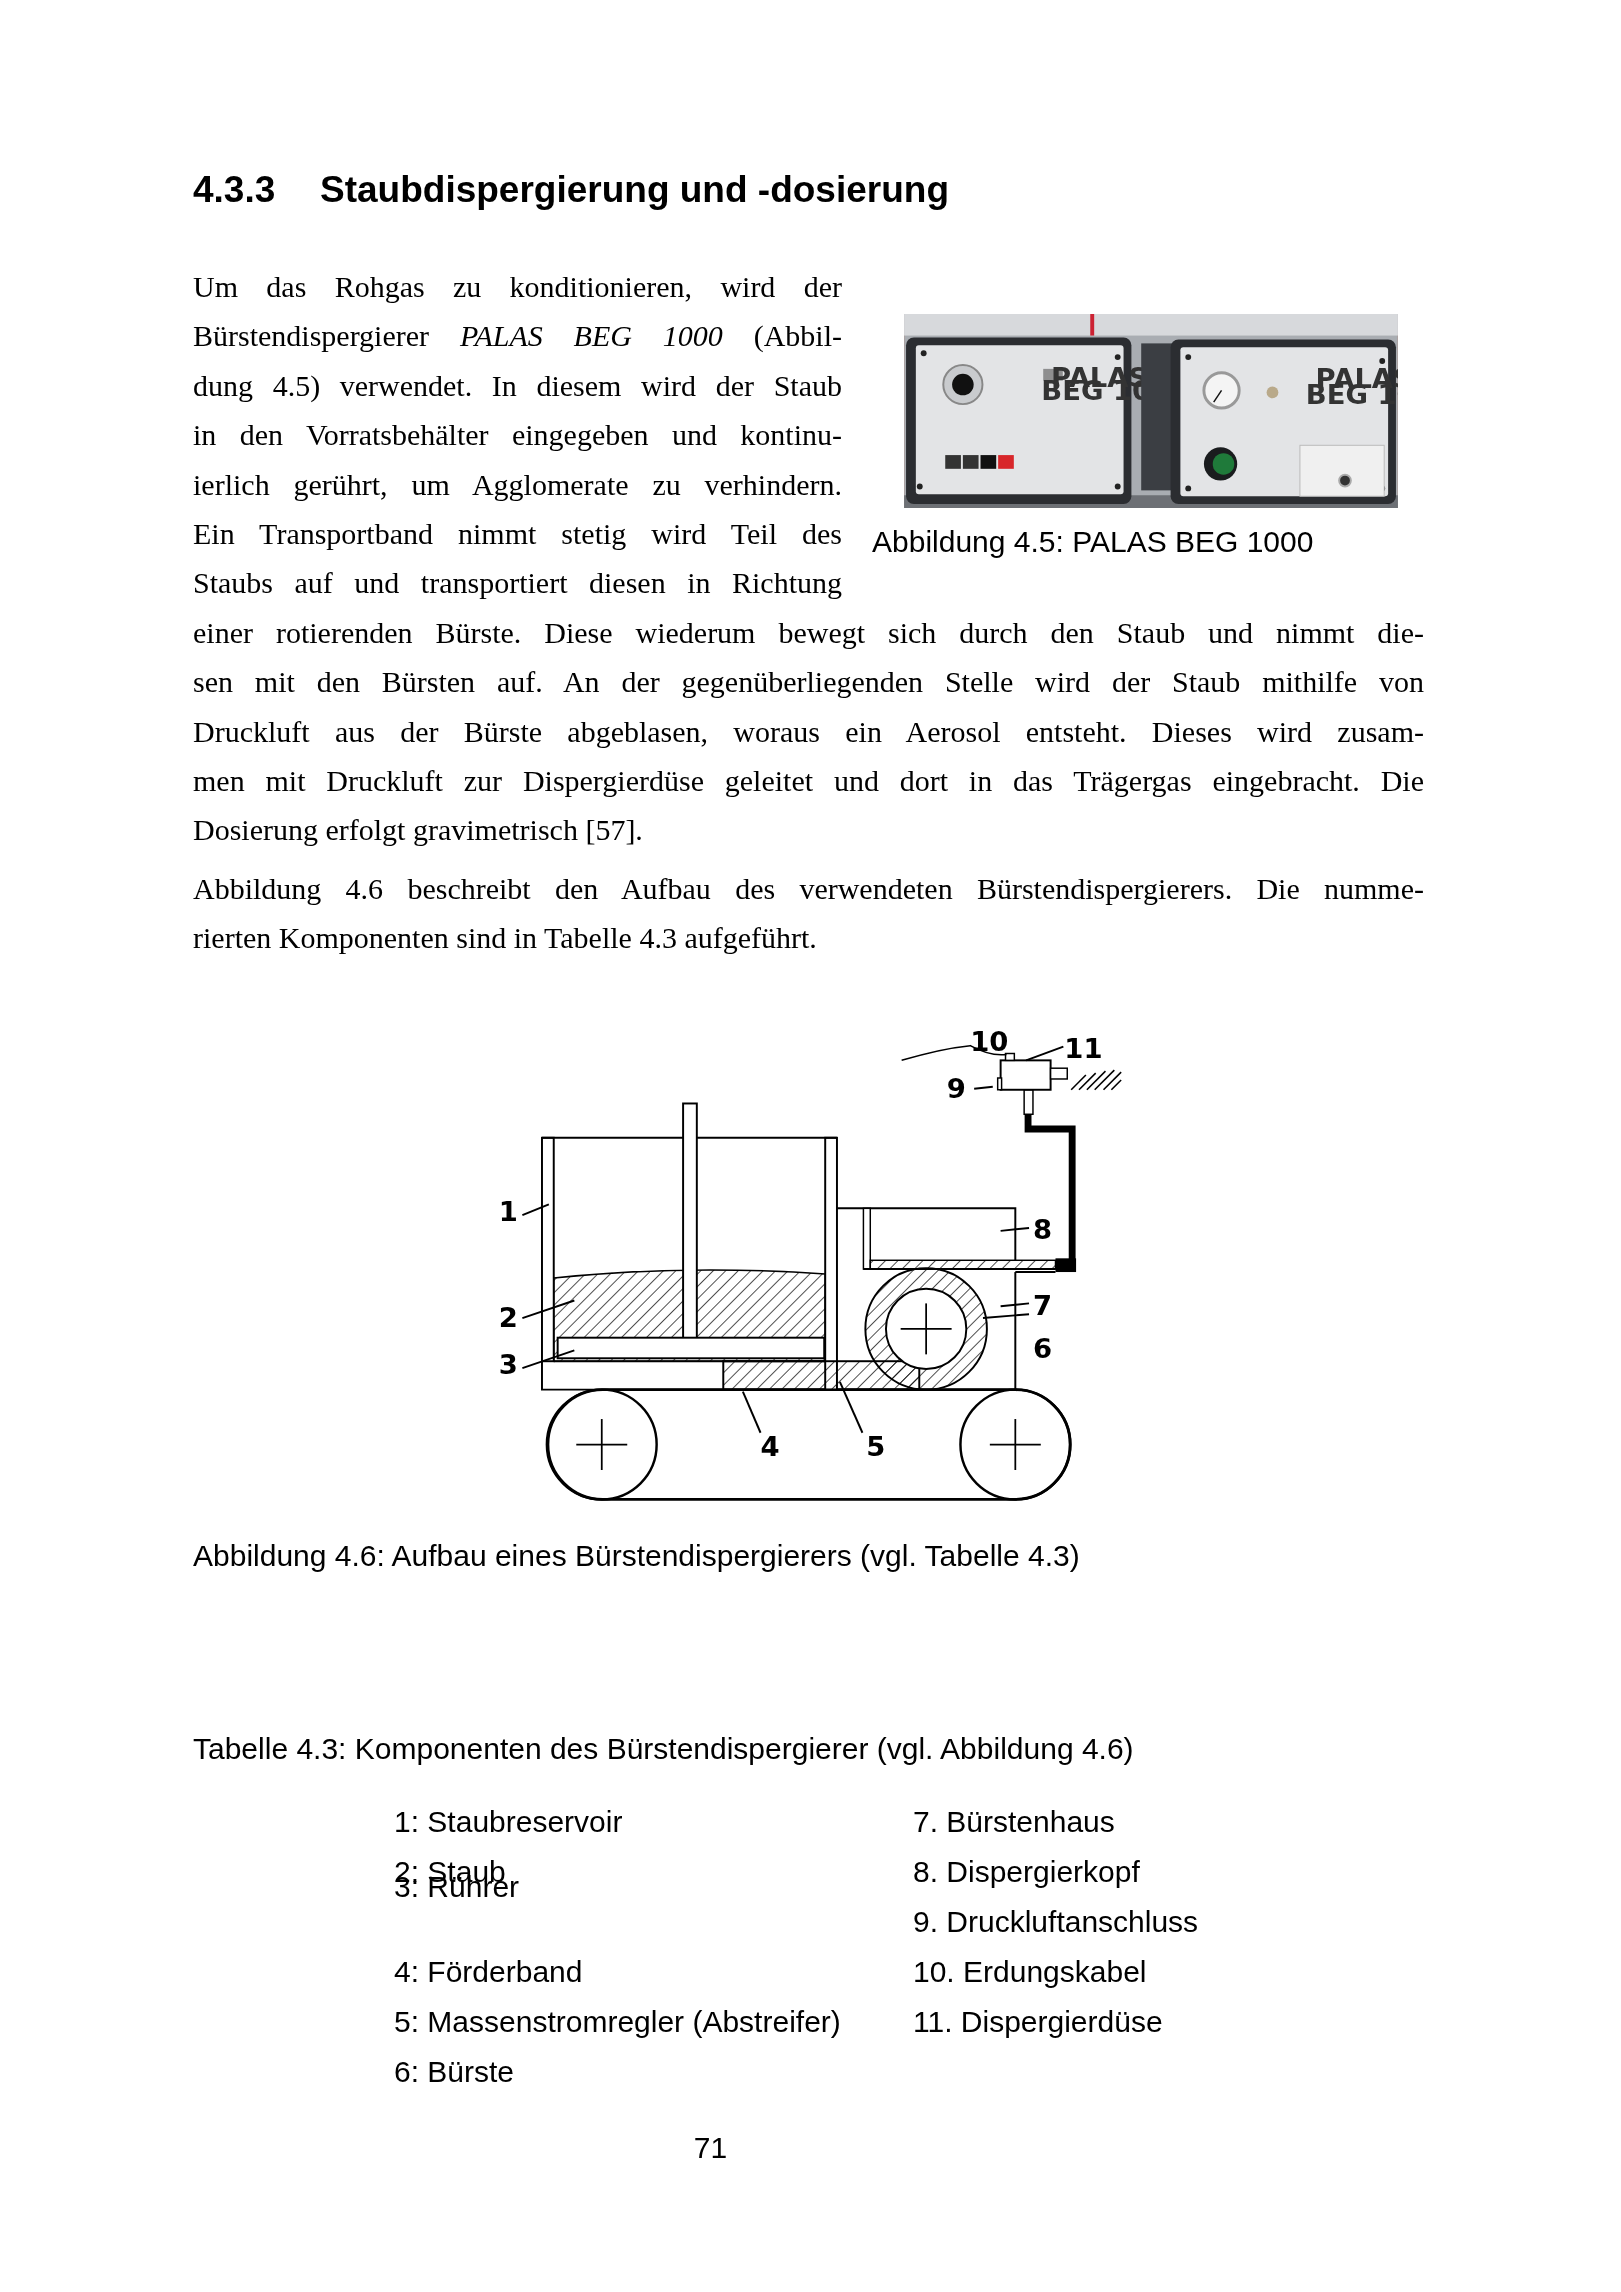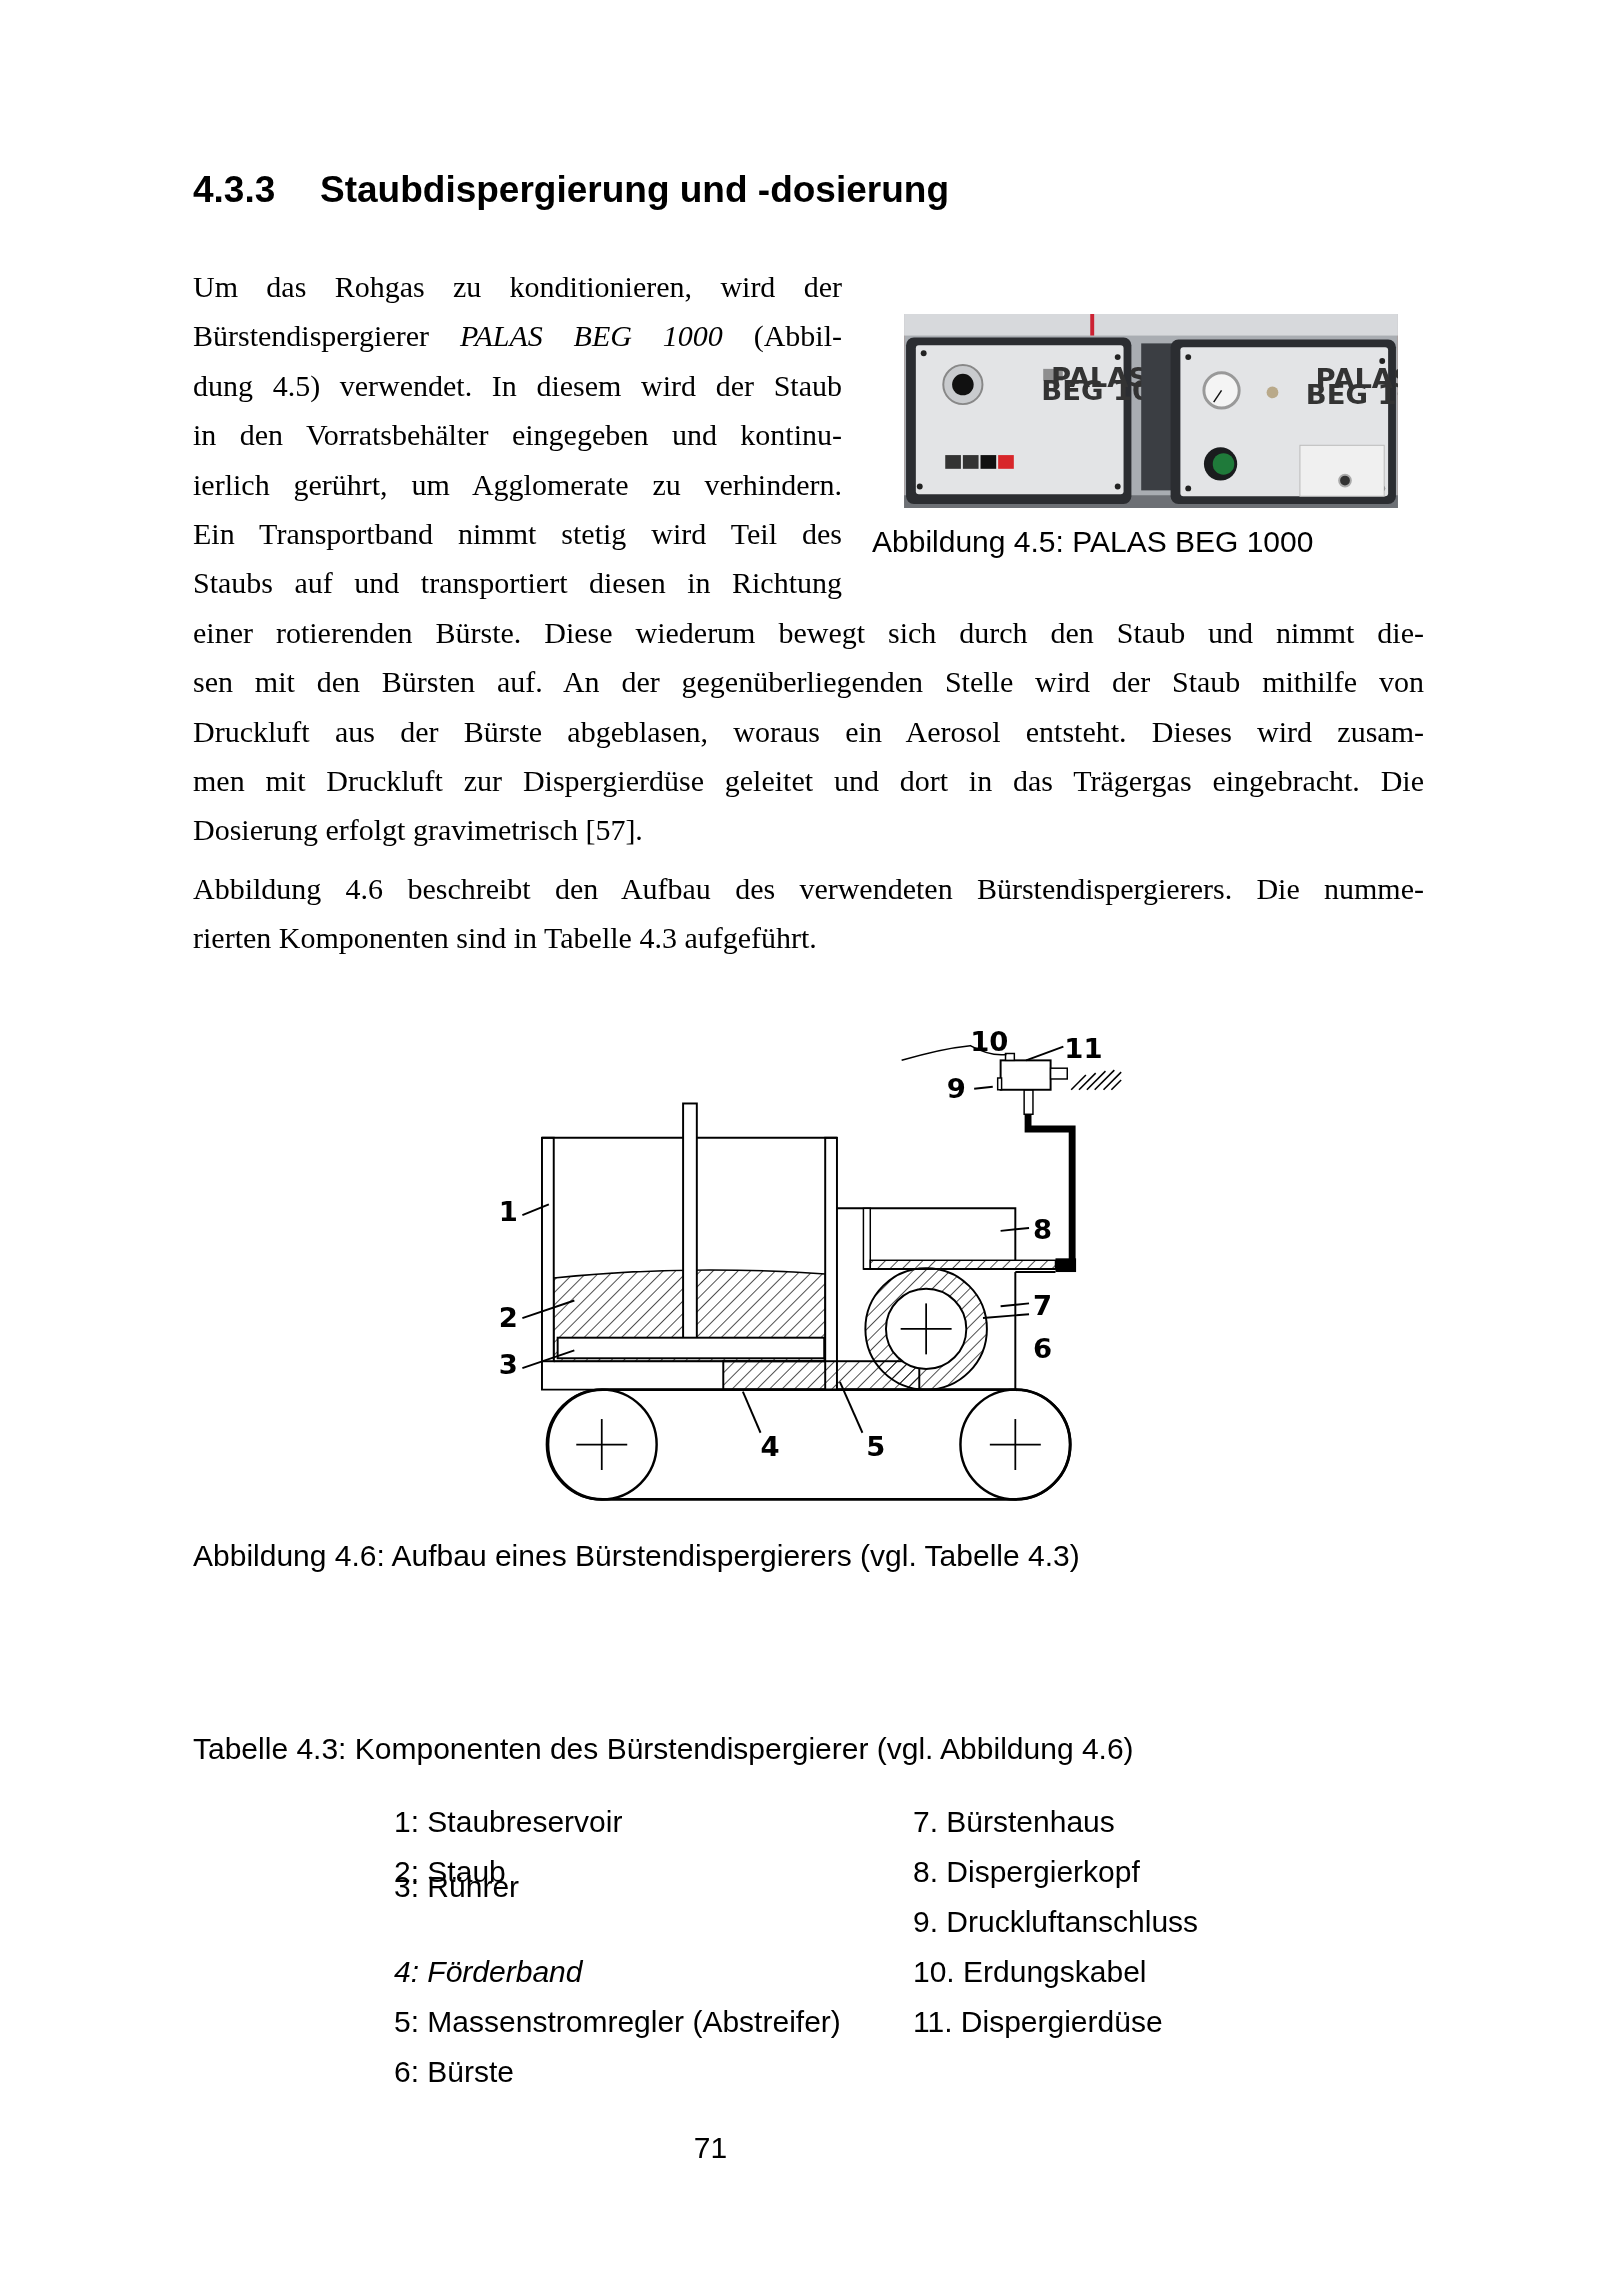--- a/index.html
+++ b/index.html
@@ -198,21 +198,21 @@
 </svg>
 
 <div class="abs sans caption" style="left:193px; top:1539px;">Abbildung 4.6: Aufbau eines Bürstendispergierers (vgl. Tabelle 4.3)</div>
 
 <div class="abs sans caption" style="left:193px; top:1732px;">Tabelle 4.3: Komponenten des Bürstendispergierer (vgl. Abbildung 4.6)</div>
 
 <div>
   <div class="tbl-cell" style="left:394px; top:1805px;">1: Staubreservoir</div>
   <div class="tbl-cell" style="left:394px; top:1855px;">2: Staub</div>
   <div class="tbl-cell" style="left:394px; top:1870px;">3: Rührer</div>
-  <div class="tbl-cell" style="left:394px; top:1955px;font-style:italic;">4: Förderband</div>
+  <div class="tbl-cell" style="left:394px; top:1955px;">4: Förderband</div>
   <div class="tbl-cell" style="left:394px; top:2005px;">5: Massenstromregler (Abstreifer)</div>
   <div class="tbl-cell" style="left:394px; top:2055px;">6: Bürste</div>
 
   <div class="tbl-cell" style="left:913px; top:1805px;">7. Bürstenhaus</div>
   <div class="tbl-cell" style="left:913px; top:1855px;">8. Dispergierkopf</div>
   <div class="tbl-cell" style="left:913px; top:1905px;">9. Druckluftanschluss</div>
   <div class="tbl-cell" style="left:913px; top:1955px;">10. Erdungskabel</div>
   <div class="tbl-cell" style="left:913px; top:2005px;">11. Dispergierdüse</div>
 </div>
 

